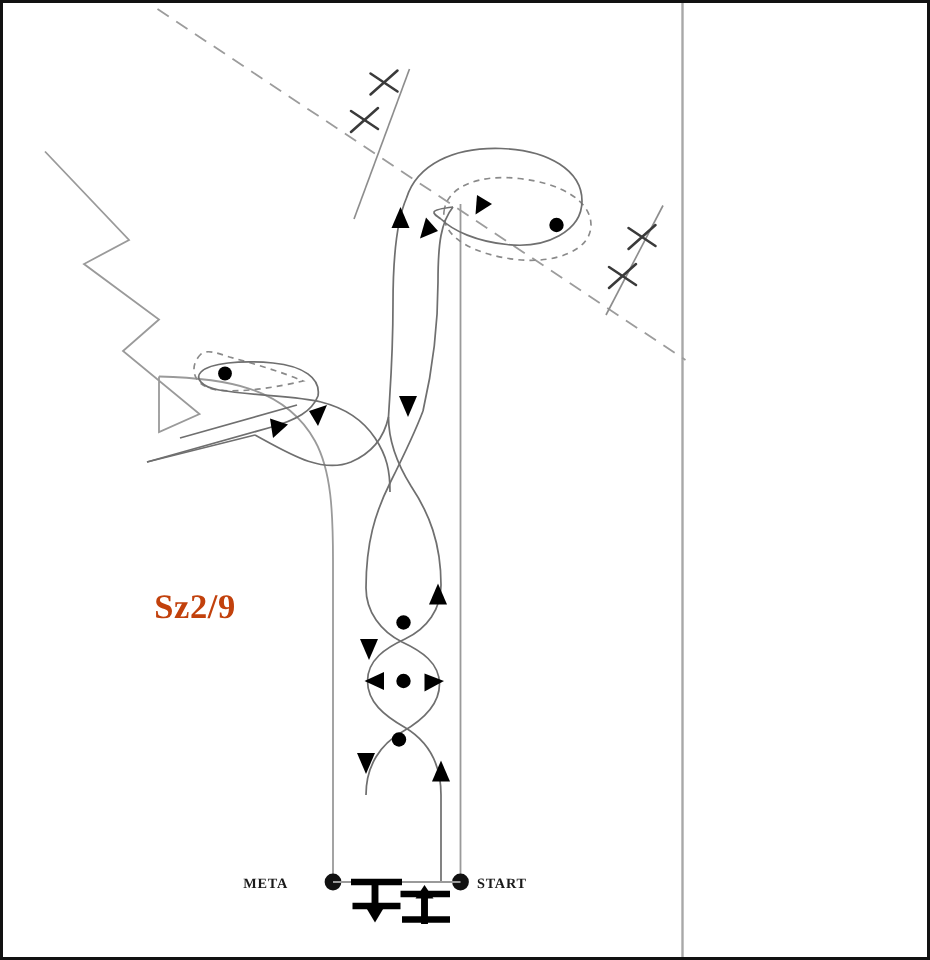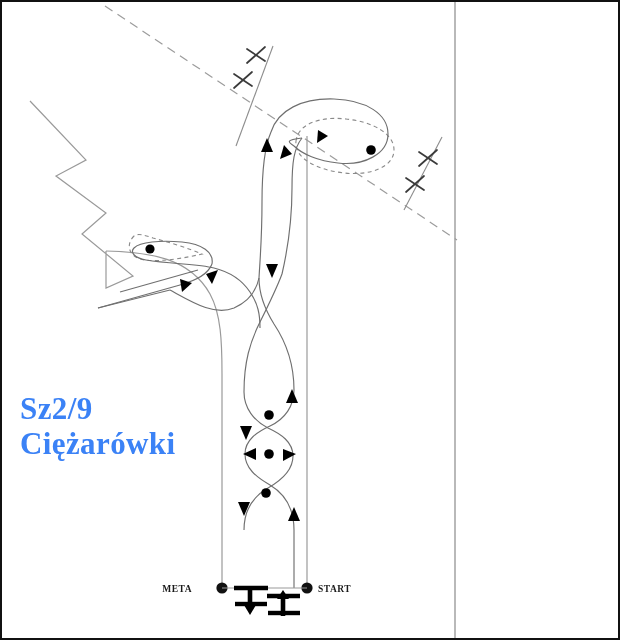--- a/index.html
+++ b/index.html
@@ -83,25 +83,26 @@
     fill: none;
   }
   .endpoint-dot {
     fill: #111111;
   }
   #title-block {
     position: absolute;
     left: 18px;
     top: 390px;
     width: 220px;
+    text-align: center;
     line-height: 1.12;
-    color: #3b82f6;
+    color: #c2410c;
     font-family: "Liberation Serif", serif;
     font-weight: bold;
-    font-size: 31px;
+    font-size: 23px;
     letter-spacing: 0.4px;
     user-select: none;
   }
   #title-line-1 { display:block; }
   #title-line-2 { display:block; }
   .endpoint-label {
     font-family: "Liberation Serif", serif;
     font-weight: bold;
     font-size: 9.5px;
     fill: #1a1a1a;
@@ -273,16 +274,15 @@
       <polygon class="arrow-head" points="275,597 287,597 281,588"></polygon>
     </g>
 
     <text class="endpoint-label" x="190" y="590" text-anchor="end">META</text>
     <text class="endpoint-label" x="316" y="590" text-anchor="start">START</text>
 
   </svg>
 
   <div id="title-block">
     <span id="title-line-1">Sz2/9</span>
-    <span id="title-line-2">Ciężarówki</span>
   </div>
 
 </div>
 
 </body></html>

